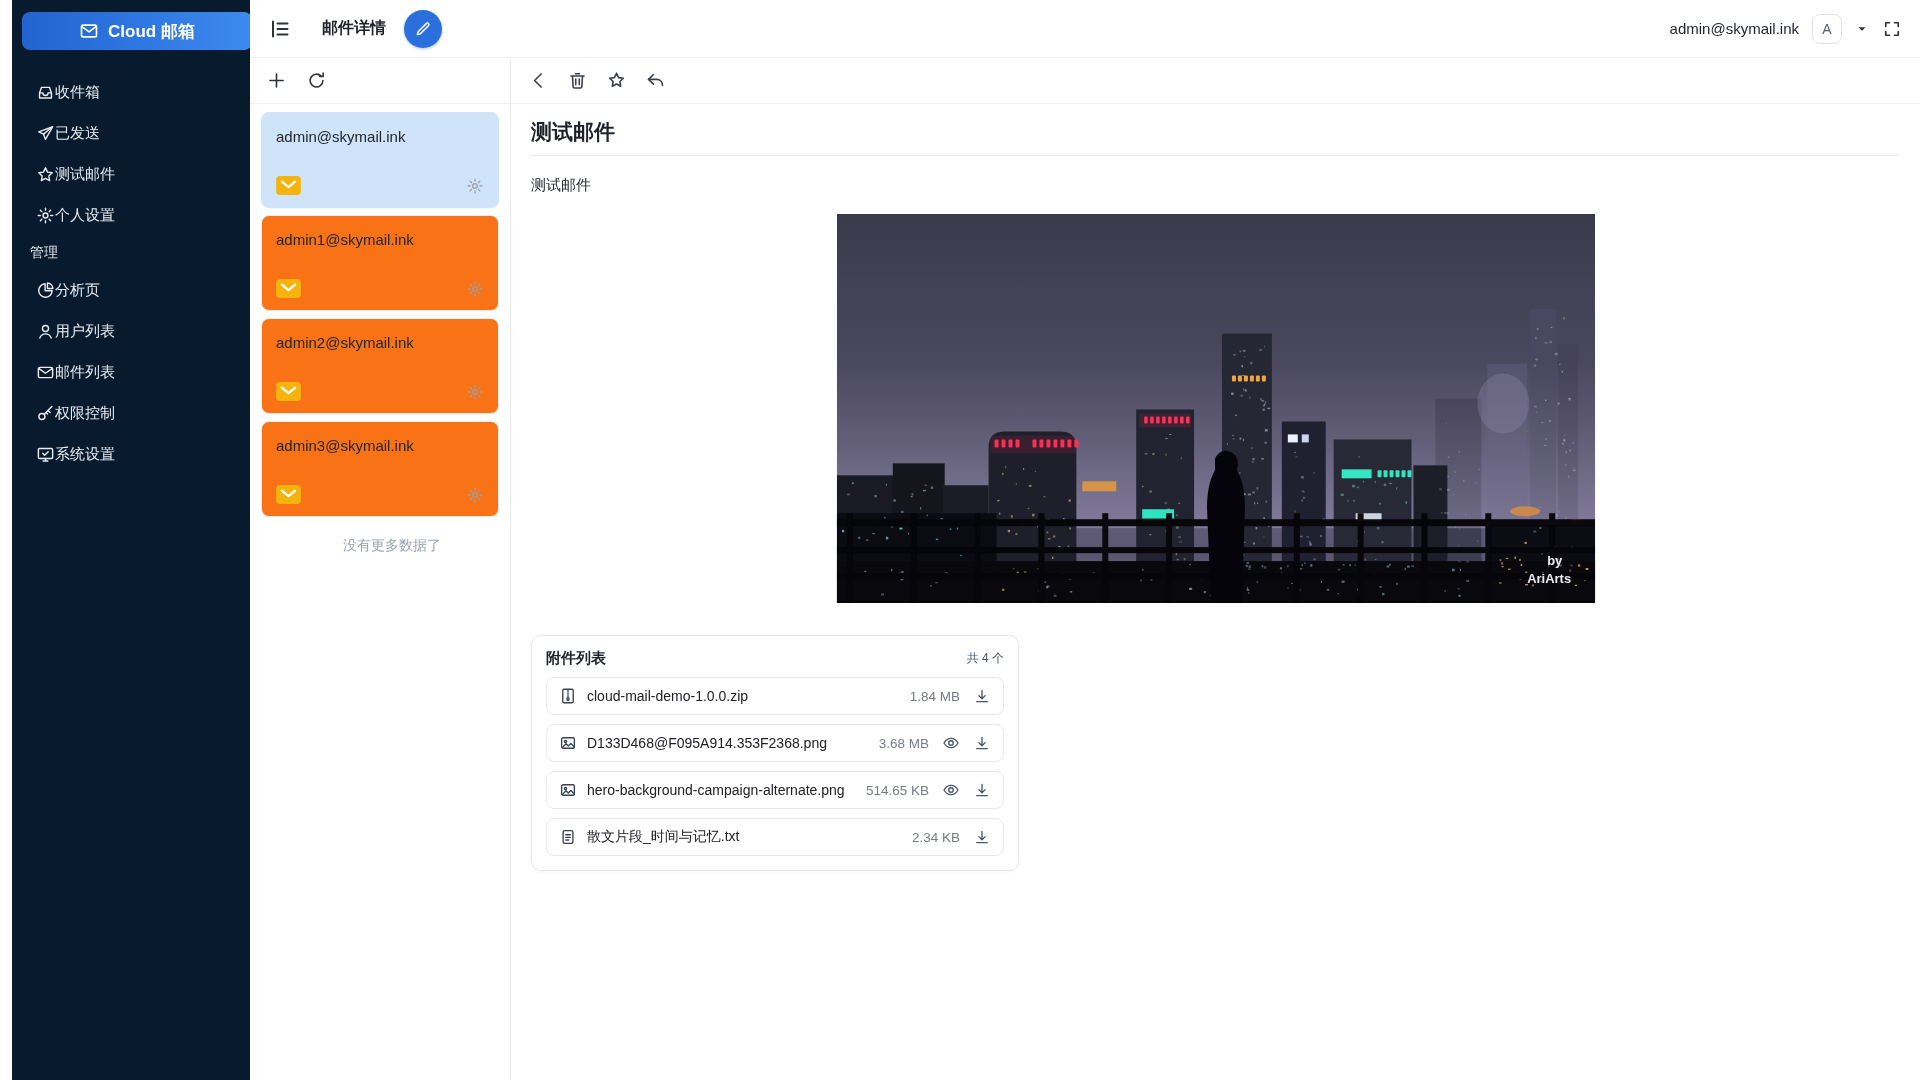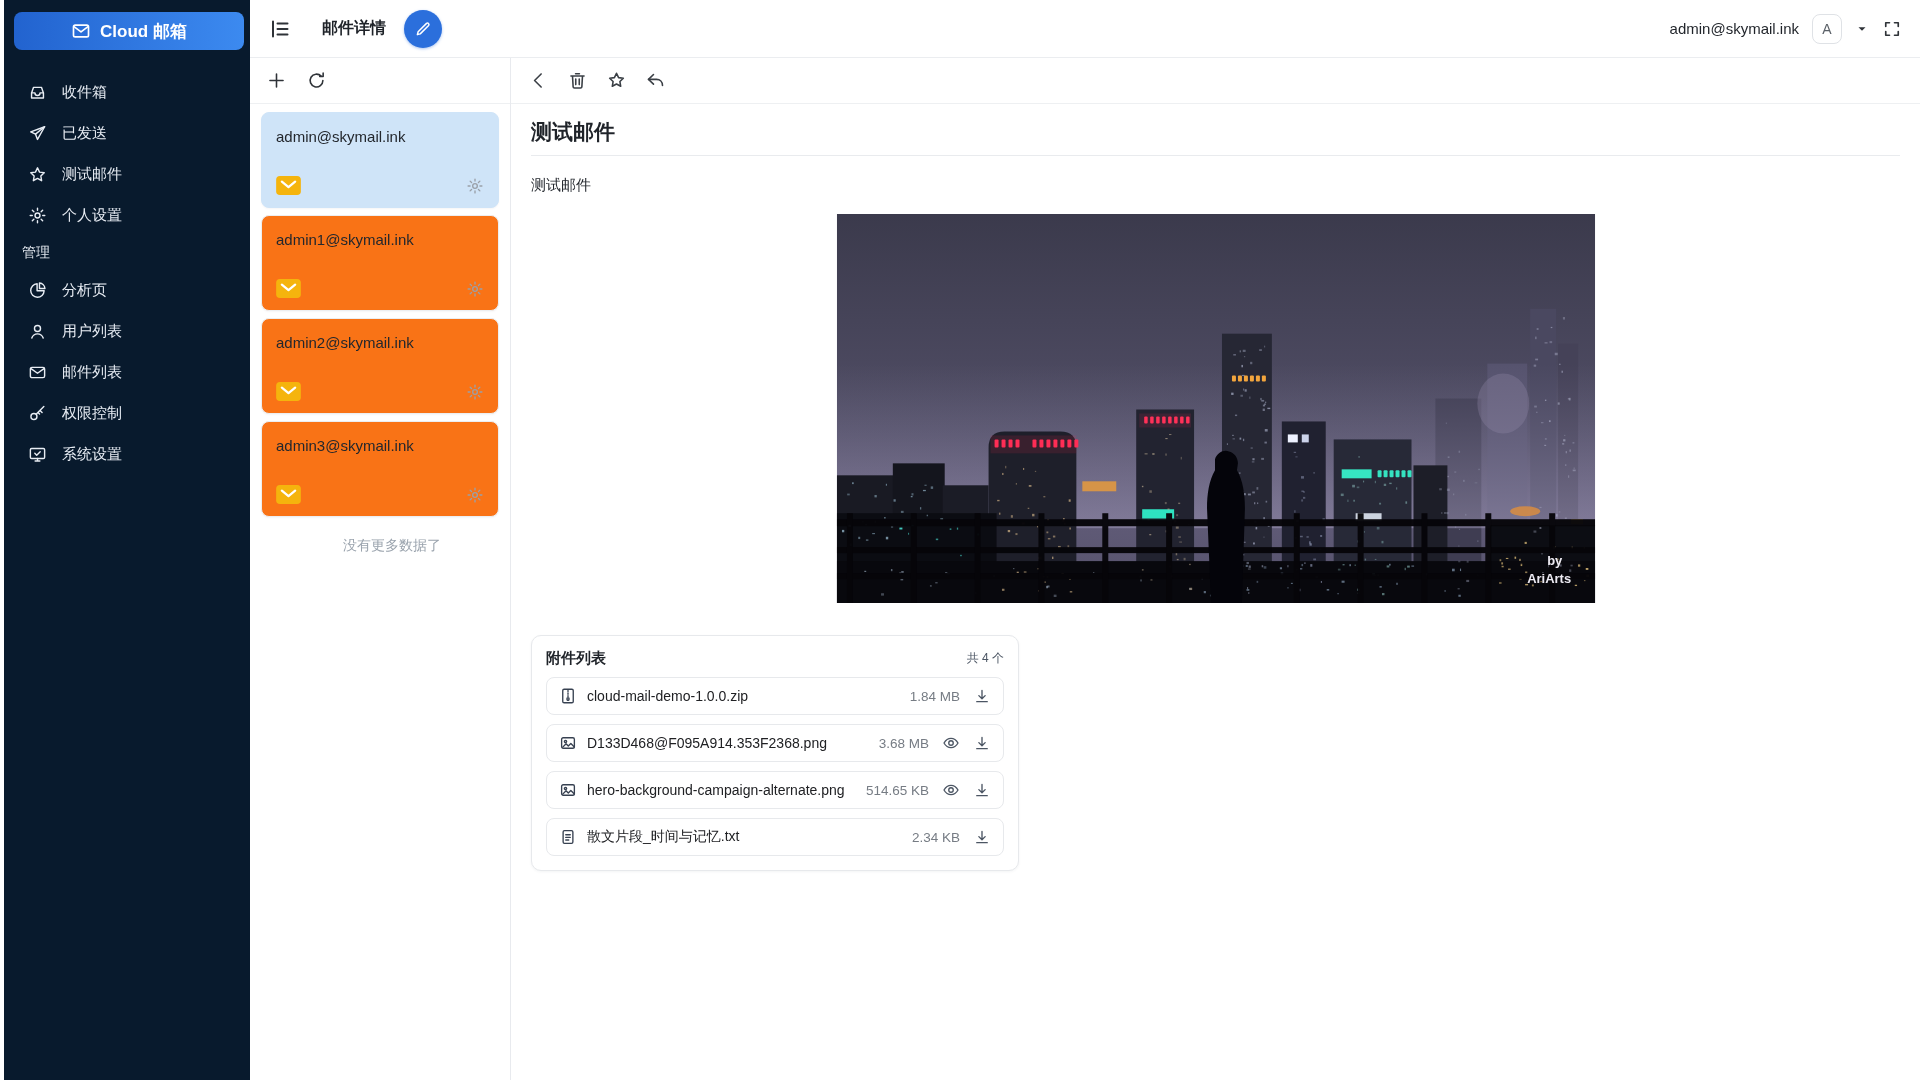--- a/index.html
+++ b/index.html
@@ -1,29 +1,29 @@
 <!DOCTYPE html>
 <html><head>
 <meta charset="utf-8">
 <style>
   * { margin:0; padding:0; box-sizing:border-box; }
   html,body { width:1920px; height:1080px; overflow:hidden; background:#fff;
     font-family:"Liberation Sans","DejaVu Sans",sans-serif; color:#1f2329; }
 
   
-  .sidebar { position:absolute; left:4px; top:0; width:250px; height:1080px;
+  .sidebar { position:absolute; left:12px; top:0; width:250px; height:1080px;
     background:#081a2d; }
   .logo-btn { position:absolute; left:10px; top:12px; width:230px; height:38px;
     border-radius:8px; background:linear-gradient(90deg,#2263cf,#3c8af0);
     display:flex; align-items:center; justify-content:center; gap:9px;
     color:#fff; font-size:17px; font-weight:700; cursor:pointer; }
   .logo-btn svg { width:20px; height:20px; }
   .nav { position:absolute; top:72px; left:0; right:0; }
   .nav-item { height:41px; display:flex; align-items:center; padding-left:24px;
-    gap:15px; color:#e8edf4; font-size:15px; cursor:pointer; }
+    gap:0; color:#e8edf4; font-size:15px; cursor:pointer; }
   .nav-item svg { width:19px; height:19px; flex:0 0 auto; }
   .nav-section { height:34px; display:flex; align-items:center; padding-left:18px;
     color:#dfe5ec; font-size:14px; }
 
   
   .topbar { position:absolute; left:250px; top:0; right:0; height:58px; background:#fff;
     border-bottom:1px solid #ebedf0; display:flex; align-items:center; padding:0 18px; }
   .topbar .icon-btn { width:24px; height:24px; color:#2f3338; cursor:pointer; }
   .list-title { font-size:16px; font-weight:700; margin-left:30px; }
   .compose-btn { width:38px; height:38px; border-radius:50%; background:#2b6fdc;

